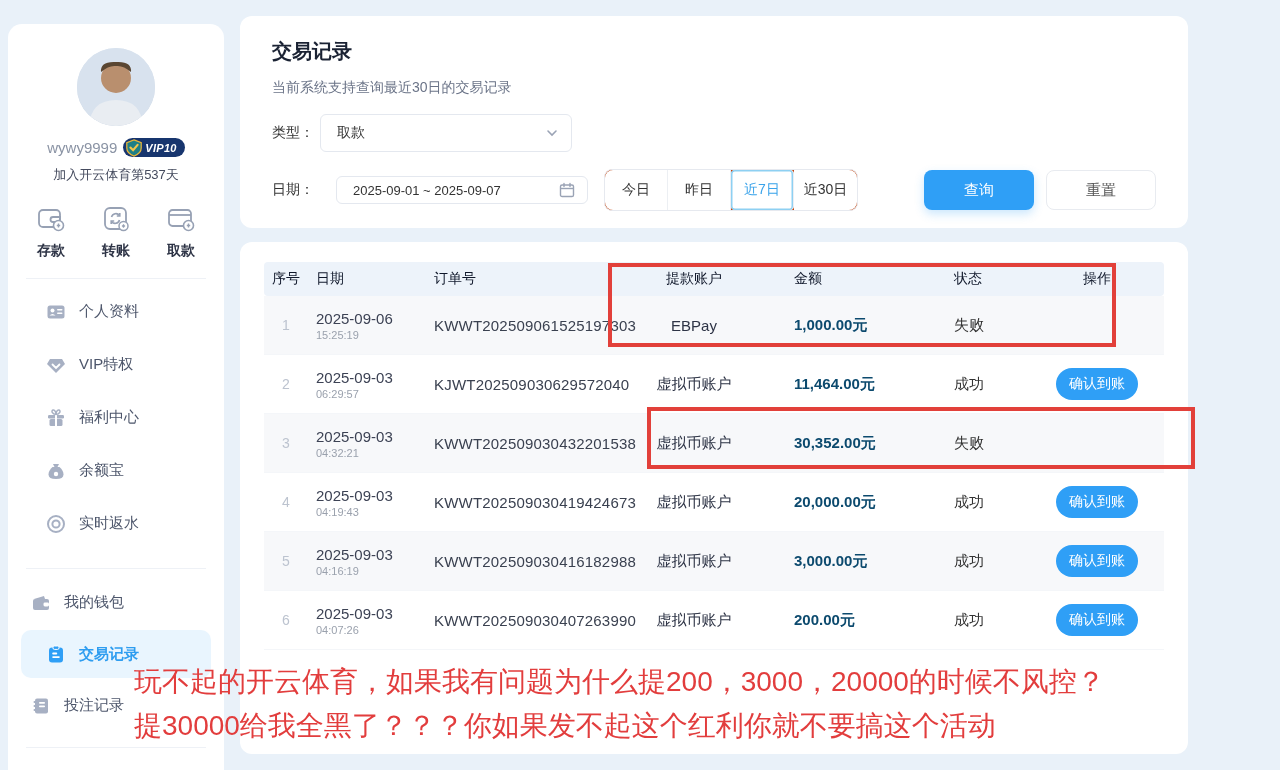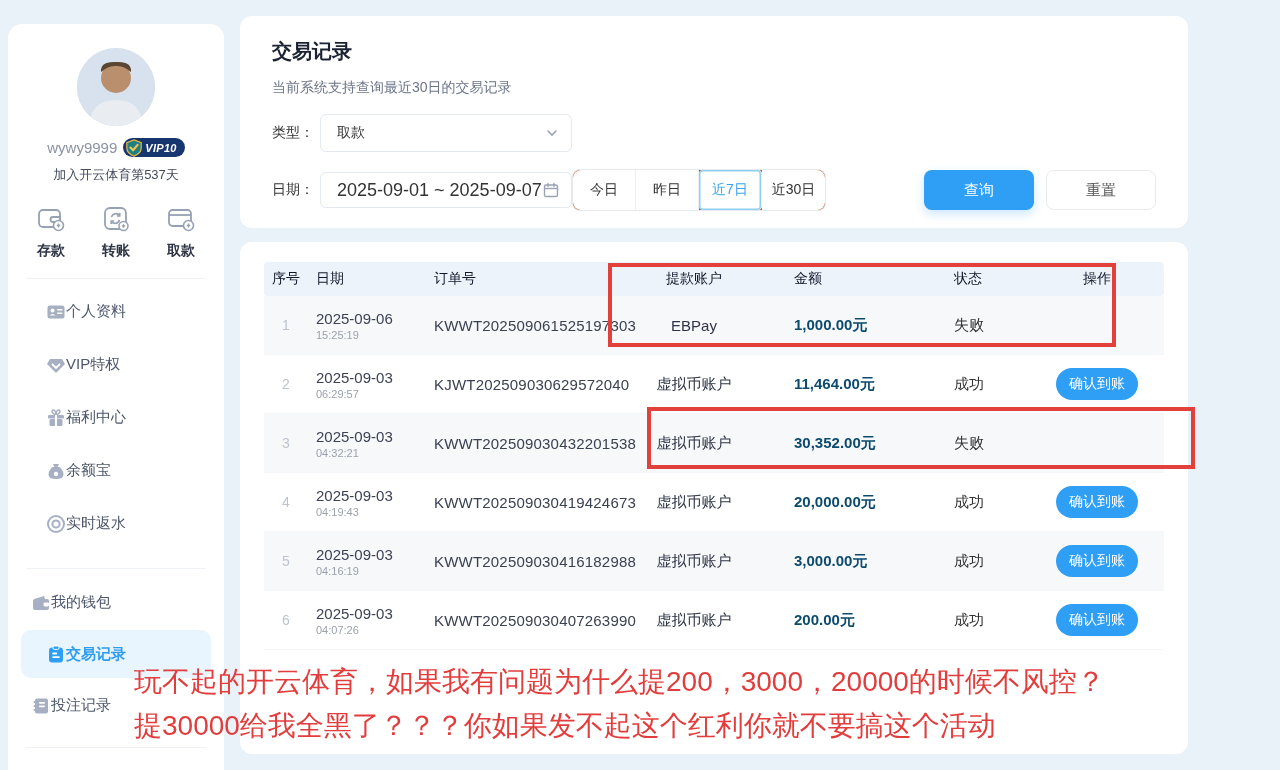--- a/index.html
+++ b/index.html
@@ -29,21 +29,21 @@
   .vip-shield { width:18px; height:18px; margin-right:2px; }
   .vip-text { color:#fff; font-size:11px; font-weight:bold; font-style:italic; letter-spacing:.3px; }
   .join-days { margin-top:9px; font-size:13px; color:#454b5e; }
   .quick-actions { margin-top:20px; width:100%; padding:0 28px;
     display:flex; justify-content:space-between; }
   .qa-item { display:flex; flex-direction:column; align-items:center; gap:8px; cursor:pointer; }
   .qa-item .label { font-size:14px; color:#2e3446; font-weight:bold; }
   .divider { width:180px; height:1px; background:#eef1f6; margin:18px 0 6px; flex:none; }
   .menu { width:100%; }
   .menu-item {
-    height:53px; display:flex; align-items:center; 
+    height:53px; display:flex; align-items:center; gap:13px;
     padding-left:38px; cursor:pointer;
   }
   .menu-item .label { font-size:15px; color:#4d566b; }
   .menu2 .menu-item { height:55px;padding-left:23px; }
   .menu-item.active {
     background:#e9f5fe; border-radius:10px; margin:0 13px; padding-left:25px; height:48px;
   }
   .menu-item.active .label { color:#2e9df0; font-weight:bold; }
   .bottom-divider { margin-top:14px; }
   
@@ -54,23 +54,23 @@
   .page-title { font-size:20px; font-weight:bold; color:#1a2233; }
   .page-subtitle { margin-top:14px; font-size:14px; color:#6b7488; }
   .filter-row { display:flex; align-items:center; margin-top:17px; }
   .filter-label { font-size:14px; color:#333; width:48px; flex:none; }
   .select-box, .date-box {
     width:252px; height:38px; border:1px solid #e4e8ef; border-radius:6px;
     display:flex; align-items:center; padding:0 12px 0 16px;
     font-size:14px; color:#333; background:#fff; cursor:pointer;
   }
   .select-box .value, .date-box .value { flex:1; }
-  .date-box { height:36px; font-size:18px; }
+  .date-box { height:28px; font-size:13px;margin-left:16px; }
   .seg-group {
-    display:flex; border:1px solid #e6e9ef; border-radius:8px;
+    margin-left:16px; display:flex; border:1px solid #e6e9ef; border-radius:8px;
     overflow:visible; height:42px; background:#c2410c;
   }
   .seg-btn {
     width:63px; display:flex; align-items:center; justify-content:center;
     font-size:14px; color:#333; cursor:pointer; border-right:1px solid #eceff3;
     background:#fff;
   }
   .seg-btn:first-child { border-radius:8px 0 0 8px; }
   .seg-btn:last-child { border-right:none; border-radius:0 8px 8px 0; }
   .seg-btn.active {

